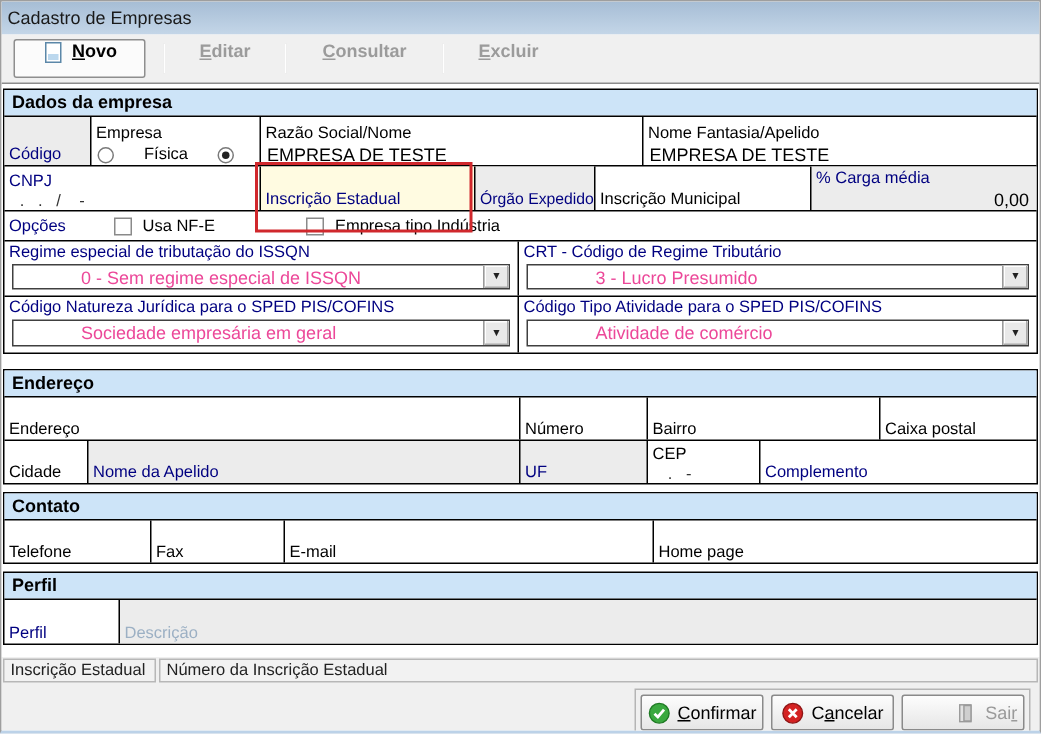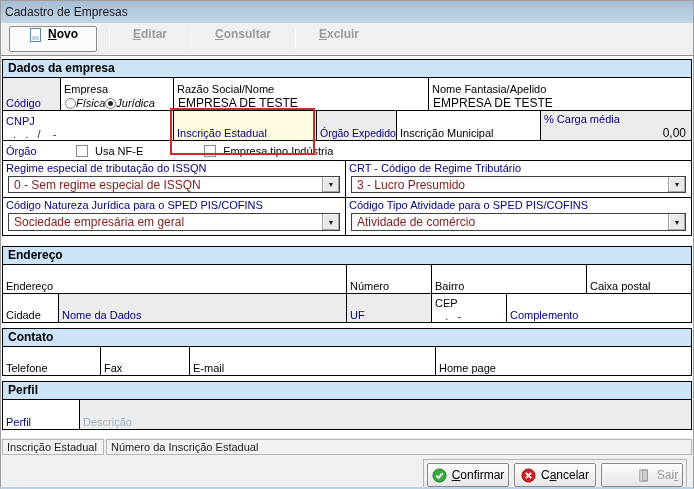--- a/index.html
+++ b/index.html
@@ -31,29 +31,29 @@
   .cell { border-left:1px solid #000; overflow:hidden; display:flex; flex-direction:column;justify-content:flex-end; }
   .cell:first-child { border-left:none; }
   .gray { background:#ececec; }
   .lab { font-size:11px; padding:1px 3px; color:#000; white-space:nowrap; }
   .navy { color:#000080; }
   .val { font-size:12px; padding:0 4px; color:#000; white-space:pre; }
   .val.right { text-align:right; padding-right:5px; }
   .mask { font-size:11px; color:#333; }
 
   
-  .radio-row { display:flex; align-items:center; gap:0; padding:1px 4px;font-style:italic; }
+  .radio-row { display:flex; align-items:center; gap:20px; padding:1px 4px; }
   .radio { width:11px; height:11px; border:1px solid #7a7a7a; border-radius:50%; background:#fff; flex:0 0 auto; }
   .radio.sel::after { content:""; display:block; width:5px; height:5px; border-radius:50%; background:#222; margin:2px; }
   .cb { width:12px; height:12px; border:1px solid #8a8a8a; background:#fff; flex:0 0 auto; }
 
   
   .combo { height:20px; margin:1px 5px 4px 5px; background:#fff; border:1px solid #404040;
            display:flex; align-items:center; }
-  .combo .txt { flex:1; padding:0 5px; font-size:12px; color:#7f1d1d; white-space:nowrap; overflow:hidden; }
+  .combo .txt { flex:1; padding:0 5px; font-size:12px; color:#ec4899; white-space:nowrap; overflow:hidden;margin-left:40px; }
   .combo .arr { width:17px; height:100%; background:#e9e9e9; border-left:1px solid #9a9a9a;
                 display:flex; align-items:center; justify-content:center; font-size:7px; color:#222;
                 box-shadow:inset -1px -1px 0 #aaa, inset 1px 1px 0 #fff; }
 
   
   .ie-overlay { position:absolute; left:169px; top:51px; width:145px; height:47px;
                 border:2px solid #d0282c; z-index:5; pointer-events:none; }
   .ie-cell { background:#fffbe1; }
 
   
@@ -147,21 +147,21 @@
         <div class="cell" style="flex:0 0 144px">
           <span class="lab">Inscrição Municipal</span>
         </div>
         <div class="cell gray" style="flex:1">
           <span class="lab navy">% Carga média</span>
           <span class="val right">0,00</span>
         </div>
       </div>
 
       <div class="row" style="height:20px; align-items:center">
-        <span class="lab navy" style="flex:0 0 57px">Órgão</span>
+        <span class="lab navy" style="flex:0 0 57px">Opções</span>
         <span class="cb" style="margin-left:16px"></span>
         <span class="lab" style="margin-left:4px">Usa NF-E</span>
         <span class="cb" style="margin-left:58px"></span>
         <span class="lab" style="margin-left:4px">Empresa tipo Indústria</span>
       </div>
 
       <div class="row" style="height:37px">
         <div class="cell" style="flex:0 0 342px">
           <span class="lab navy">Regime especial de tributação do ISSQN</span>
           <div class="combo">
@@ -212,21 +212,21 @@
         </div>
         <div class="cell" style="flex:1">
           <span class="lab">Caixa postal</span>
         </div>
       </div>
       <div class="row" style="height:29px">
         <div class="cell" style="flex:0 0 55px">
           <span class="lab">Cidade</span>
         </div>
         <div class="cell gray" style="flex:0 0 288px">
-          <span class="lab navy">Nome da Dados</span>
+          <span class="lab navy">Nome da Apelido</span>
         </div>
         <div class="cell gray" style="flex:0 0 85px">
           <span class="lab navy">UF</span>
         </div>
         <div class="cell" style="flex:0 0 75px">
           <span class="lab">CEP</span>
           <span class="val mask">   .   -</span>
         </div>
         <div class="cell" style="flex:1">
           <span class="lab navy">Complemento</span>

